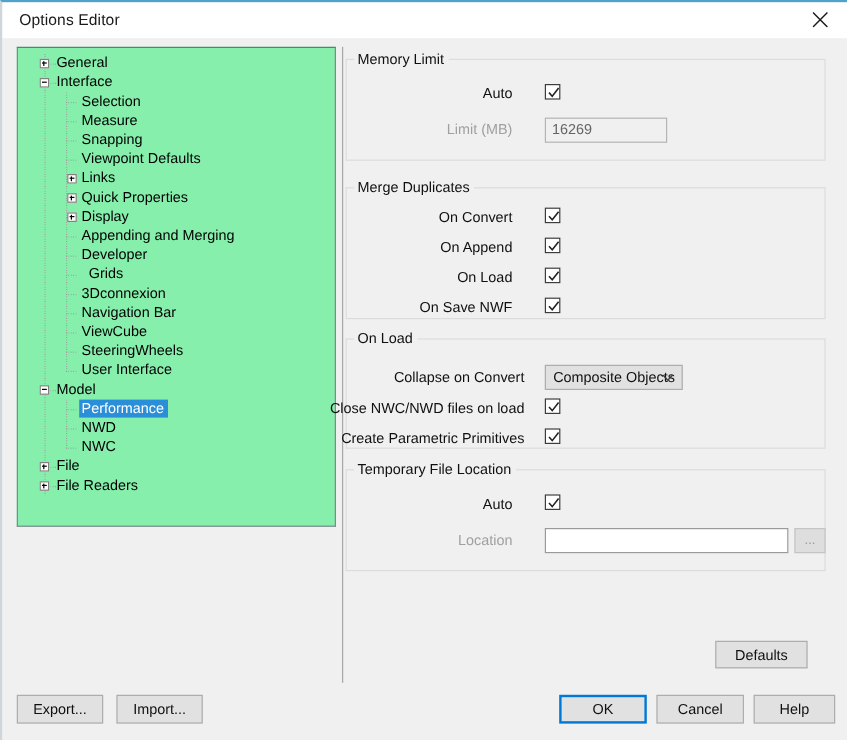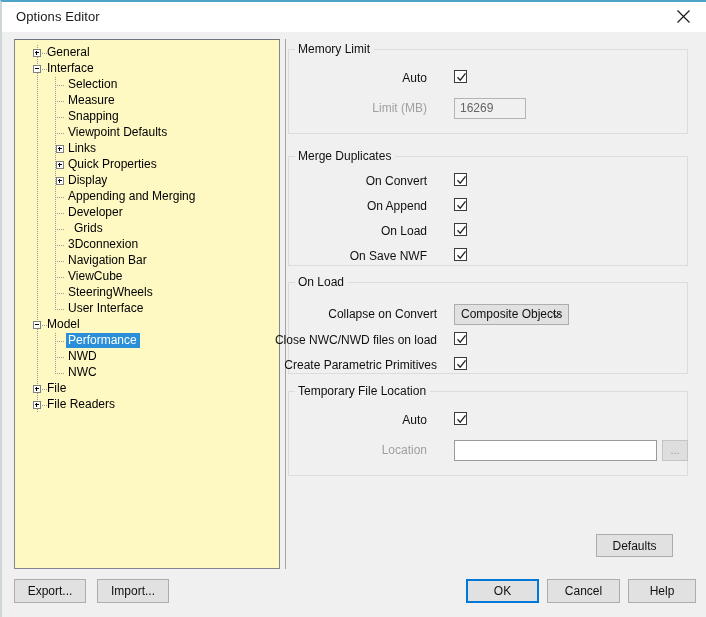--- a/index.html
+++ b/index.html
@@ -66,22 +66,22 @@
     bottom: 0;
     background: #f0f0f0;
   }
 
   
   #tree-panel {
     position: absolute;
     left: 12px;
     top: 7px;
     width: 266px;
-    height: 530px;
-    background: #fef9c3;
+    height: 400px;
+    background: #86efac;
     border: 1px solid #828790;
     border-top-color: #6e747c;
     box-sizing: border-box;
     overflow: hidden;
   }
   #tree-inner {
     position: absolute;
     left: 0; top: 5px; right: 0;
   }
   .tree-row {
@@ -345,21 +345,21 @@
         <div class="group-title">Memory Limit</div>
 
         <div class="field-label" style="right:260px; top:21px;">Auto</div>
         <div class="checkbox" style="left:165px; top:20px;">
           <svg width="11" height="11" viewBox="0 0 11 11" style="display: block;">
             <path d="M1.5 5.2 L4.2 8.2 L9.5 1.4" stroke="#222" stroke-width="1.3" fill="none"></path>
           </svg>
         </div>
 
         <div class="field-label disabled" style="right:260px; top:51px;margin-left:32px;">Limit (MB)</div>
-        <div class="textinput" style="left:165px; top:48px; width:72px;">16269</div>
+        <div class="textinput" style="left:165px; top:48px; width:102px;">16269</div>
       </div>
 
       <div class="groupbox" style="top:117px; height:110px;">
         <div class="group-title">Merge Duplicates</div>
 
         <div class="field-label" style="right:260px; top:17px;">On Convert</div>
         <div class="checkbox" style="left:165px; top:16px;">
           <svg width="11" height="11" viewBox="0 0 11 11" style="display: block;">
               <path d="M1.5 5.2 L4.2 8.2 L9.5 1.4" stroke="#222" stroke-width="1.3" fill="none"></path>
             </svg>

